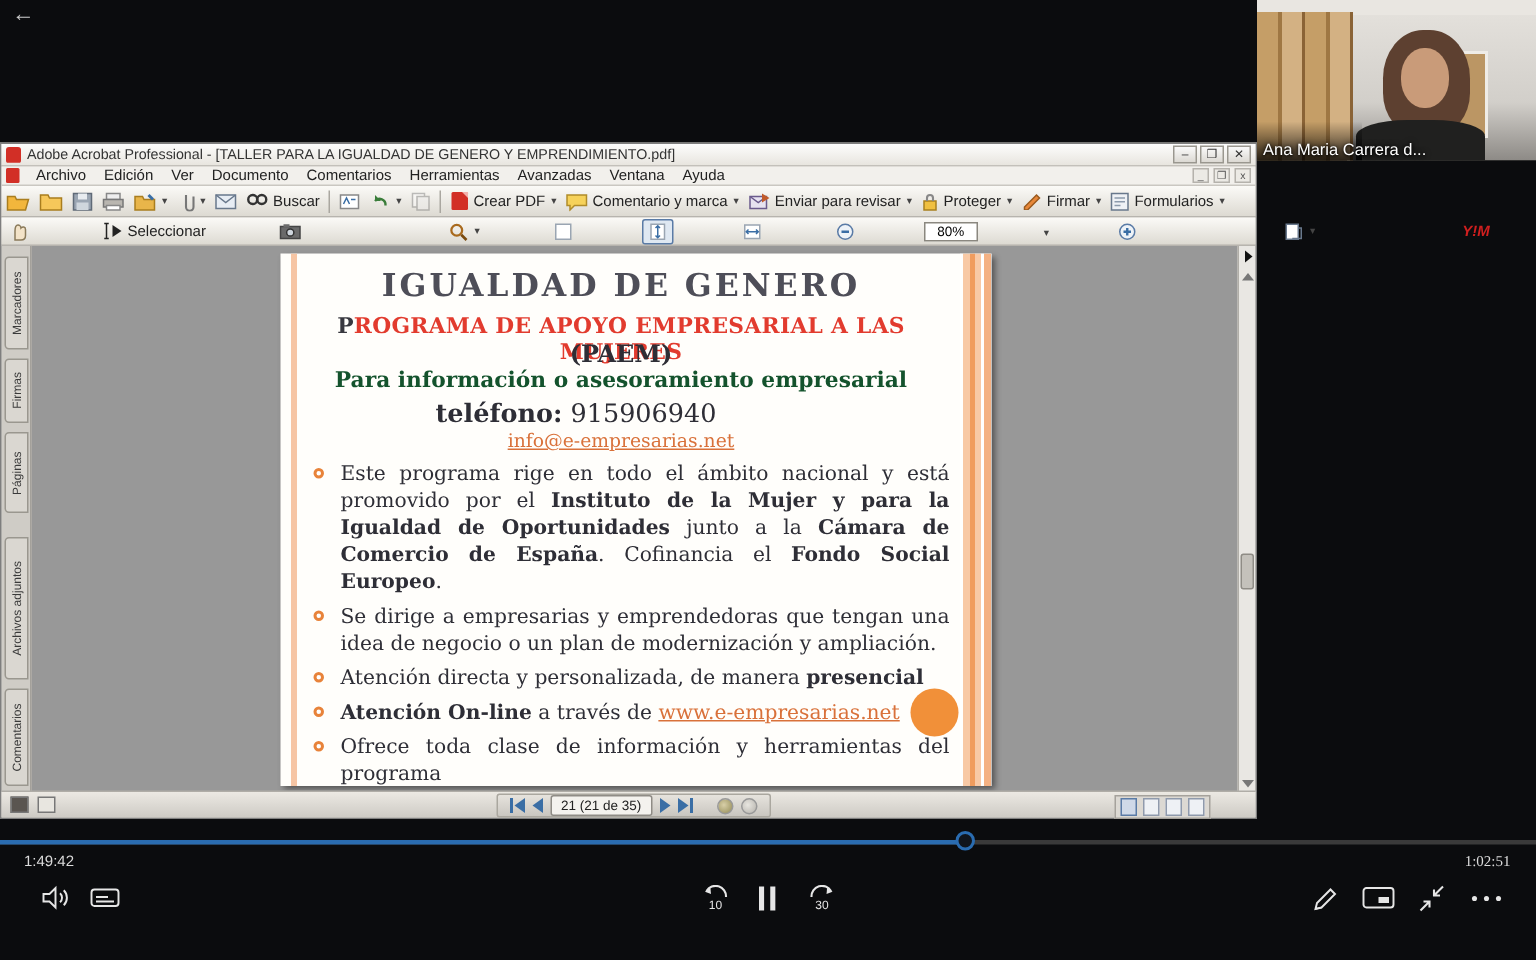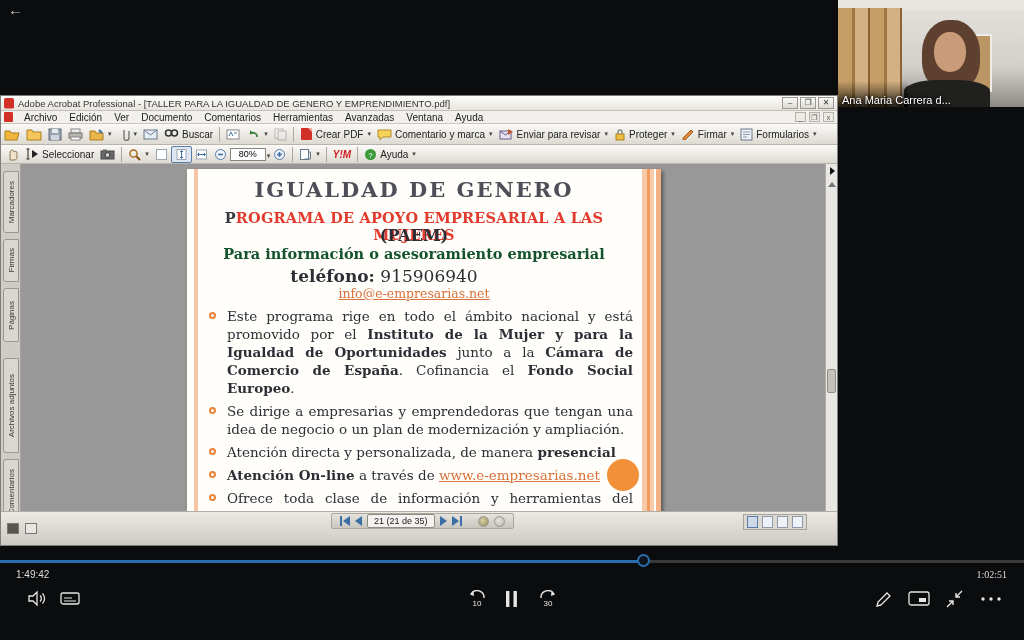--- a/index.html
+++ b/index.html
@@ -47,21 +47,21 @@
              background:#f2f0ec; display:flex; align-items:center; border-bottom:1px solid #cac7c1; }
   #menubar .app-ico2 { width:9px; height:10px; margin:0 5px 0 3px; background:#d22f26; border-radius:1px; }
   .menu-item { padding:0 6px; font-size:10px; color:#222; cursor:pointer; white-space:nowrap; }
   .mdi-controls { position:absolute; right:3px; top:1px; display:flex; gap:3px; }
   .mdi-btn { width:11px; height:10px; font-size:7px; line-height:9px; text-align:center;
              color:#555; border:1px solid #b5b2ac; background:#eceae5; cursor:pointer; }
 
   .tb { position:absolute; left:0; width:100%; display:flex; align-items:center;
         background:linear-gradient(180deg,#fbfaf7,#dddad2); border-bottom:1px solid #b7b4ae; }
   #toolbar1 { top:28px; height:21px; }
-  #toolbar2 { top:49px; height:19px; }
+  #toolbar2 { top:49px; height:19px;gap:43px; }
   .tbtn { display:flex; align-items:center; gap:3px; padding:1px 3px; border-radius:2px; cursor:pointer;
           white-space:nowrap; color:#222; }
   .tbtn svg { display:block; }
   .dd::after { content:"▾"; font-size:7px; color:#444; margin-left:1px; }
   .vdiv { width:1px; height:15px; background:#aaa7a0; margin:0 3px; }
   .zoom-box { width:36px; height:13px; font-size:9px; border:1px solid #8a877f; background:#fff;
               text-align:center; font-family:"Liberation Sans",sans-serif; }
   .ym { color:#cf1f1f; font-weight:bold; font-style:italic; font-size:10px; }
 
   
@@ -105,21 +105,21 @@
   #bullets { position:absolute; left:18px; top:138px; width:428px; }
   .bullet { position:relative; padding-left:22px; margin-bottom:5px; font-size:13.5px;
             line-height:18px; text-align:justify; }
   .bullet .marker { position:absolute; left:4px; top:5px; width:7px; height:7px; border:2px solid #e8833a;
                     border-radius:50%; background:#fff; }
   .bullet b { font-weight:bold; }
   #pointer-dot { position:absolute; left:420px; top:290px; width:32px; height:32px; background:#f08a2e;
                  border-radius:50%; opacity:.95; }
 
   
-  #statusbar { position:absolute; left:0; bottom:0; width:100%; height:34px;
+  #statusbar { position:absolute; left:0; bottom:0; width:100%; height:18px;
                background:linear-gradient(180deg,#ece9e3,#cdcac4); border-top:1px solid #b0ada7;
                display:flex; align-items:center; }
   .status-ico { width:12px; height:11px; margin-left:6px; border:1px solid #777; background:#e8e6e0; cursor:pointer; }
   .status-ico.dark { background:#5a5550; }
   #pagenav { position:absolute; left:330px; top:1px; height:16px; display:flex; align-items:center; gap:5px;
              padding:0 8px; background:linear-gradient(180deg,#e6e3dd,#c9c6c0); border:1px solid #aaa79f; border-radius:2px; }
   .nav-arrow { width:0; height:0; cursor:pointer; }
   .nav-first, .nav-prev { border-top:5px solid transparent; border-bottom:5px solid transparent; border-right:7px solid #3a6ea5; }
   .nav-next, .nav-last { border-top:5px solid transparent; border-bottom:5px solid transparent; border-left:7px solid #3a6ea5; }
   .nav-bar { width:2px; height:10px; background:#3a6ea5; }

